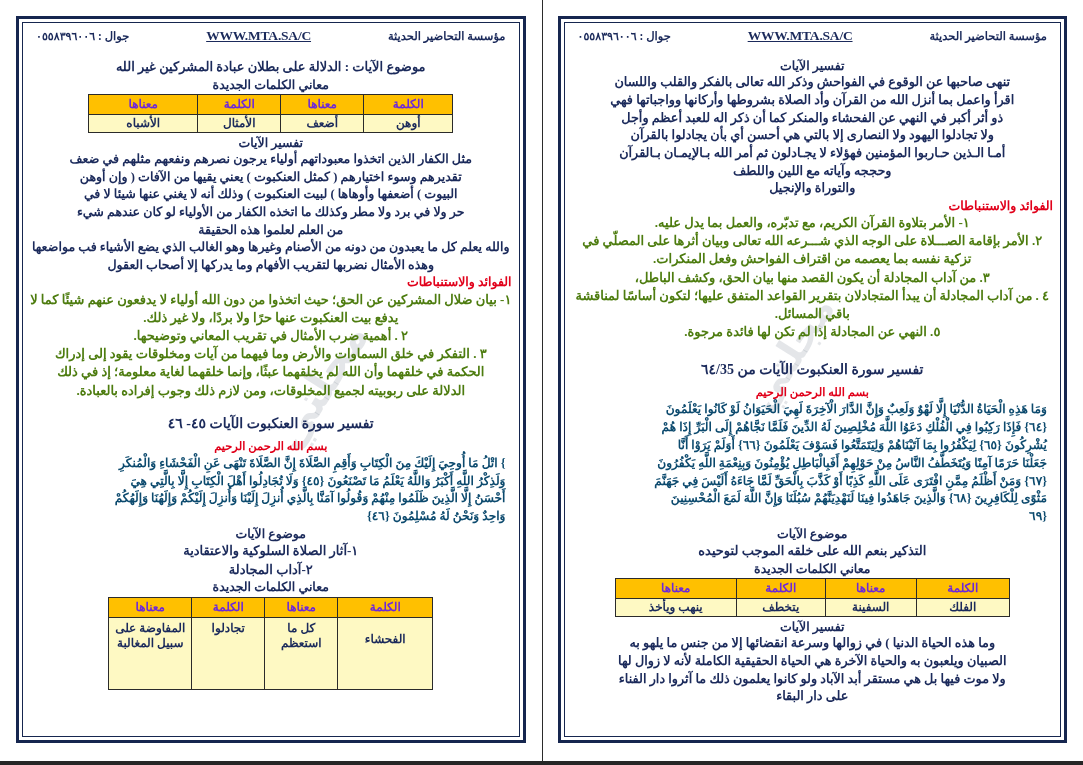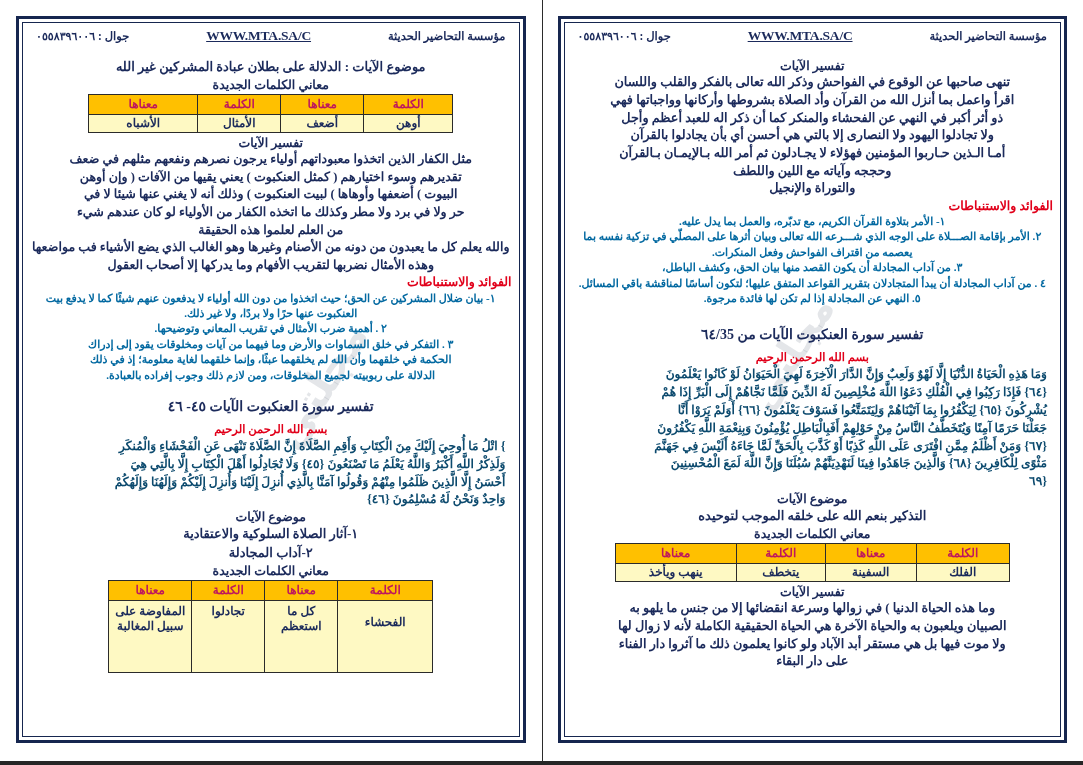--- a/index.html
+++ b/index.html
@@ -167,23 +167,23 @@
     font-weight: bold;
     font-size: 11.5px;
     text-align: center;
     line-height: 1.3;
     margin-bottom: 1px;
   }
 
   
   .num-list { margin: 0; padding: 0; list-style: none; }
   .num-list li {
-    color: #0369a1;
-    font-weight: bold;
-    font-size: 11px;
+    color: #4d7c0f;
+    font-weight: bold;
+    font-size: 13px;
     line-height: 1.40;
     text-align: center;
     margin-bottom: 0px;
   }
   .num-list.just li { text-align: center; }
 
   
   .vocab-wrap {
     display: flex;
     justify-content: center;
@@ -199,21 +199,21 @@
     text-align: center;
     vertical-align: middle;
     font-weight: bold;
     font-size: 12px;
     color: #1b2a5b;
     padding: 1px 5px;
     line-height: 1.25;
   }
   table.vocab th {
     background: #ffc000;
-    color: #be185d;
+    color: #6d28d9;
     height: 17px;
     font-size: 12px;
   }
   table.vocab td { background: #fef9c3; }
 
   
   .watermark {
     position: absolute;
     color: rgba(120,128,145,0.20);
     font-weight: bold;

